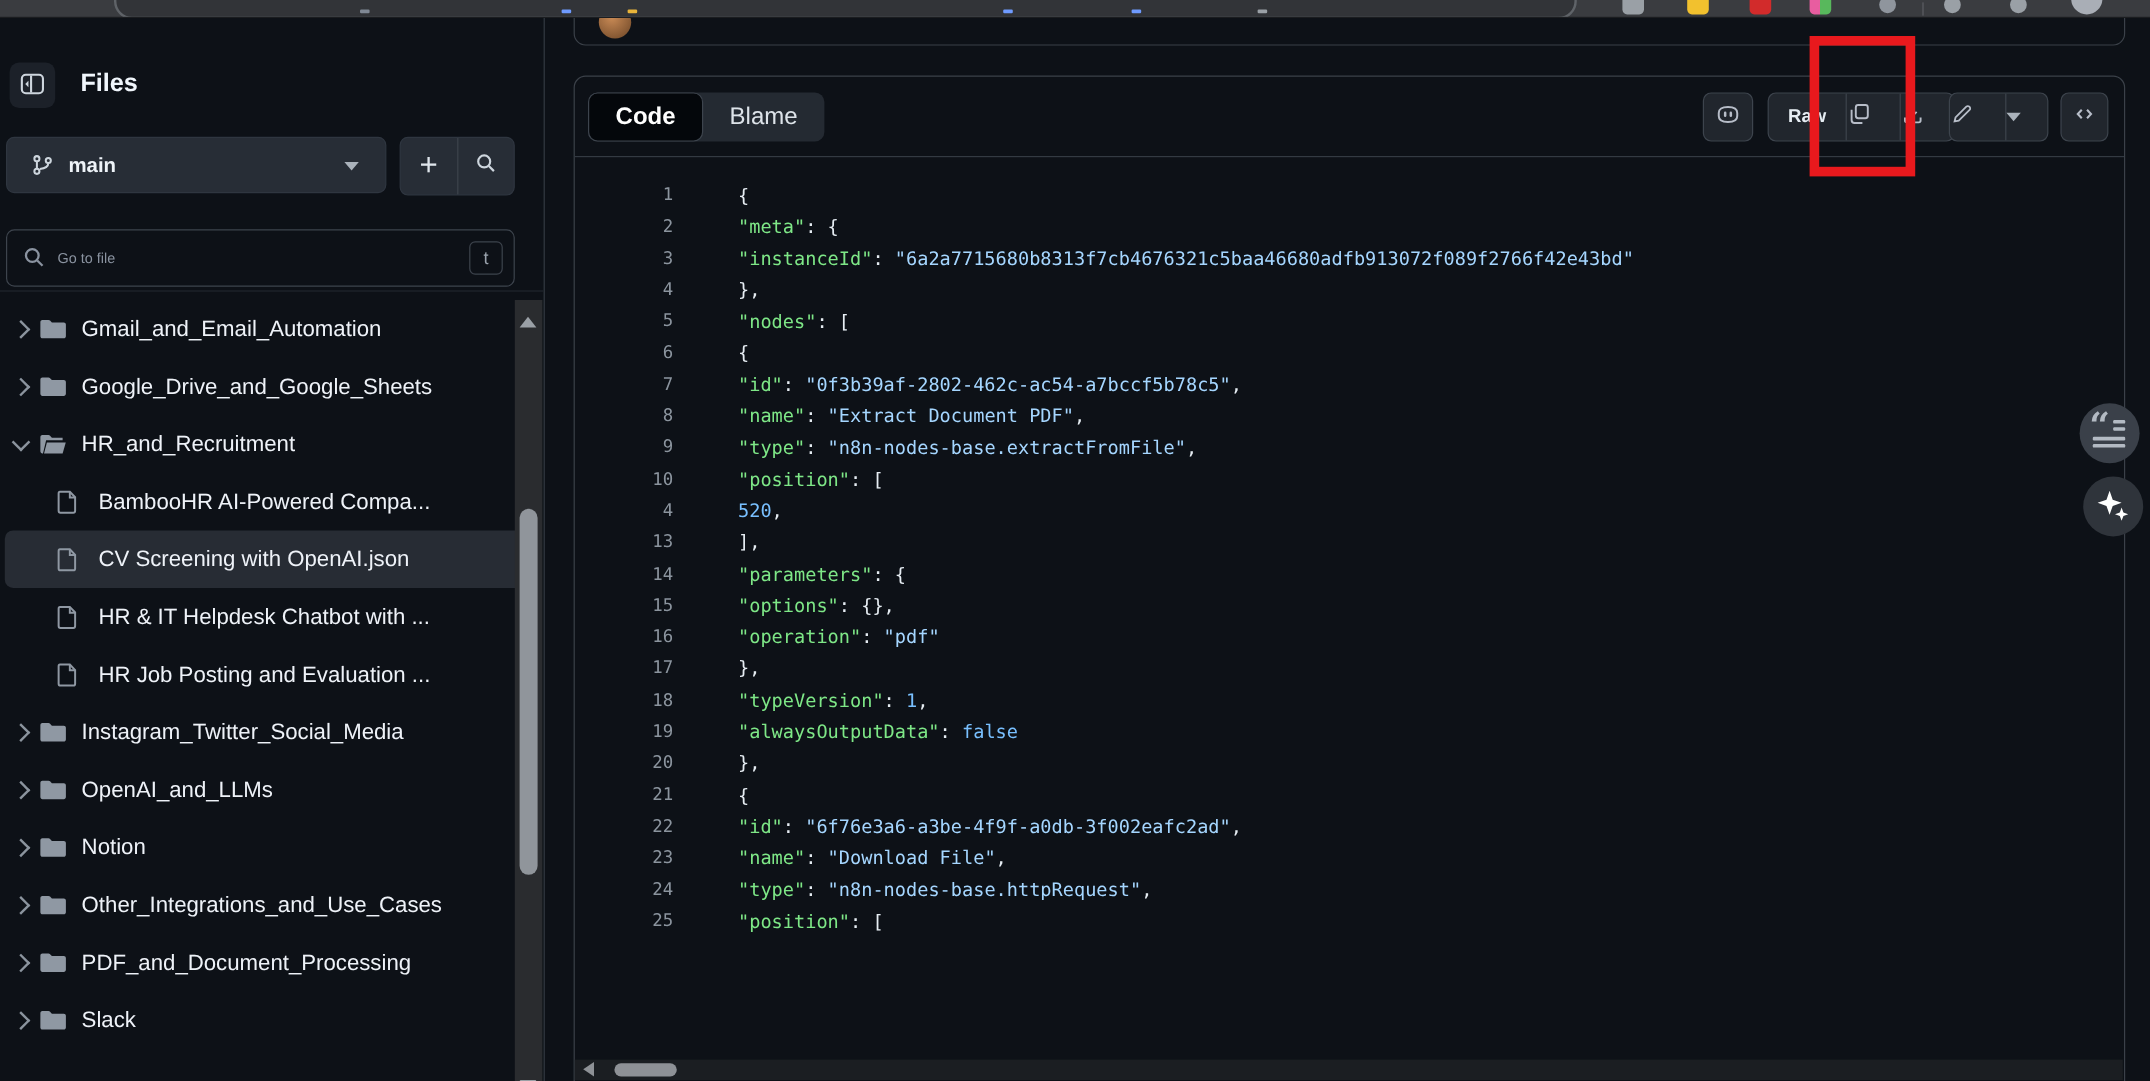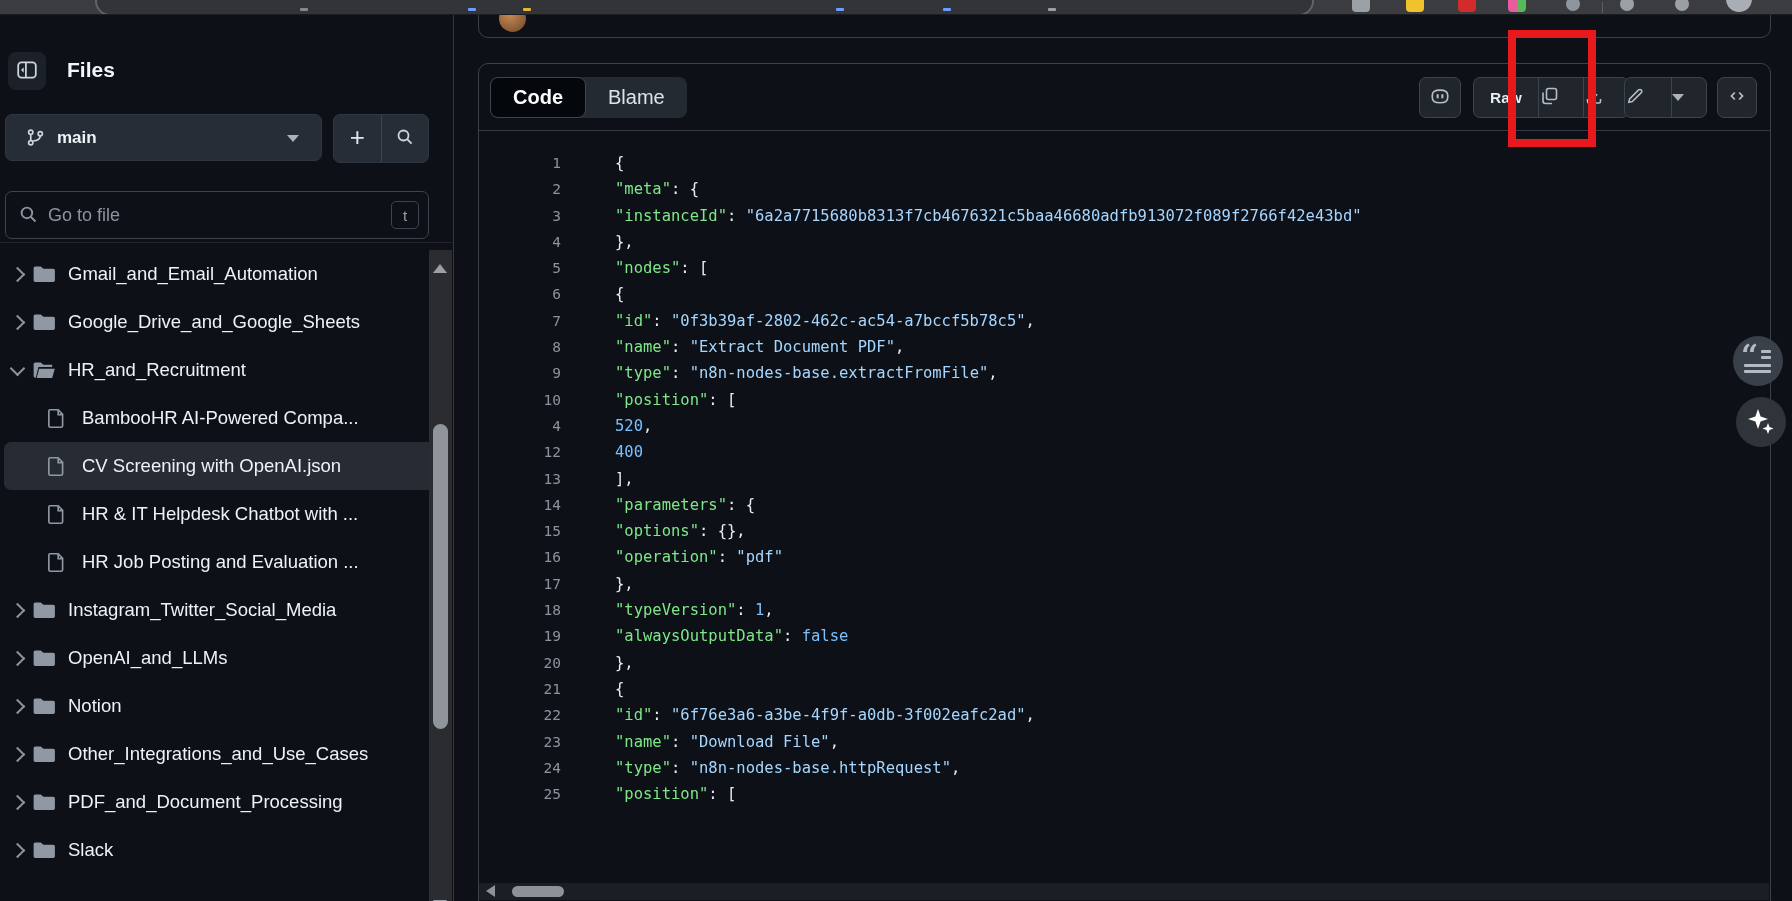--- a/index.html
+++ b/index.html
@@ -21,21 +21,21 @@
   #files-title{position:absolute;left:55px;top:44px;font-size:21px;font-weight:bold;color:#f0f6fc;margin-left:12px;}
   #branch-btn{position:absolute;left:5px;top:100px;width:317px;height:47px;background:#272d36;border:1px solid #2f3640;border-radius:7px;display:flex;align-items:center;cursor:pointer;text-align:center;}
   #branch-btn .lbl{color:#eef3f8;font-size:17px;font-weight:bold;margin-left:12px;}
   .caret{width:0;height:0;border-left:6px solid transparent;border-right:6px solid transparent;border-top:7px solid #aab2bb;}
   #branch-btn .caret{position:absolute;right:22px;top:20px;}
   #mini-group{position:absolute;left:333px;top:100px;width:94px;height:47px;background:#272d36;border:1px solid #2f3640;border-radius:7px;display:flex;}
   #mini-group .half{flex:1;display:flex;align-items:center;justify-content:center;cursor:pointer;}
   #mini-group .half + .half{border-left:1px solid #3d444d;}
   #plus-glyph{color:#dfe5eb;font-size:26px;font-weight:300;line-height:1;margin-top:-3px;}
   #goto-wrap{position:absolute;left:5px;top:177px;width:422px;height:46px;border:1px solid #3d444d;border-radius:7px;background:transparent;}
-  #goto-input{position:absolute;left:40px;top:1px;width:340px;height:42px;background:transparent;border:none;outline:none;color:#e6edf3;font-size:18px;font-family:"Liberation Sans",sans-serif;}
+  #goto-input{position:absolute;left:40px;top:1px;width:340px;height:42px;background:transparent;border:none;outline:none;color:#e6edf3;font-size:12px;font-family:"Liberation Sans",sans-serif;}
   #goto-input::placeholder{color:#8a93a0;}
   #goto-mag{position:absolute;left:13px;top:13px;}
   #t-badge{position:absolute;right:9px;top:9px;width:26px;height:26px;border:1px solid #3d444d;border-radius:5px;color:#9aa3ad;font-size:15px;display:flex;align-items:center;justify-content:center;}
   #tree-divider{position:absolute;left:0;top:228px;width:453px;height:1px;background:#21262d;}
   #file-tree{position:absolute;left:0;top:236px;width:453px;}
   .trow{position:relative;height:48px;display:flex;align-items:center;cursor:pointer;color:#eef2f8;font-size:18.5px;}
   .trow.folder{padding-left:10px;}
   .trow.file{padding-left:46px;}
   .trow.selected{background:#272c34;border-radius:7px;margin-left:4px;padding-left:42px;width:401px;}
   .chevbox{width:22px;display:flex;align-items:center;}
@@ -429,24 +429,20 @@
         </div>
         <div class="cl">
           <span class="ln">10</span>
           <span class="cc"><span class="tk-key">"position"</span><span class="tk-pun">: [</span></span>
         </div>
         <div class="cl">
           <span class="ln">4</span>
           <span class="cc"><span class="tk-num">520</span><span class="tk-pun">,</span></span>
         </div>
         <div class="cl">
-          <span class="ln">12</span>
-          <span class="cc"><span class="tk-num">400</span></span>
-        </div>
-        <div class="cl">
           <span class="ln">13</span>
           <span class="cc"><span class="tk-pun">],</span></span>
         </div>
         <div class="cl">
           <span class="ln">14</span>
           <span class="cc"><span class="tk-key">"parameters"</span><span class="tk-pun">: {</span></span>
         </div>
         <div class="cl">
           <span class="ln">15</span>
           <span class="cc"><span class="tk-key">"options"</span><span class="tk-pun">: {},</span></span>

